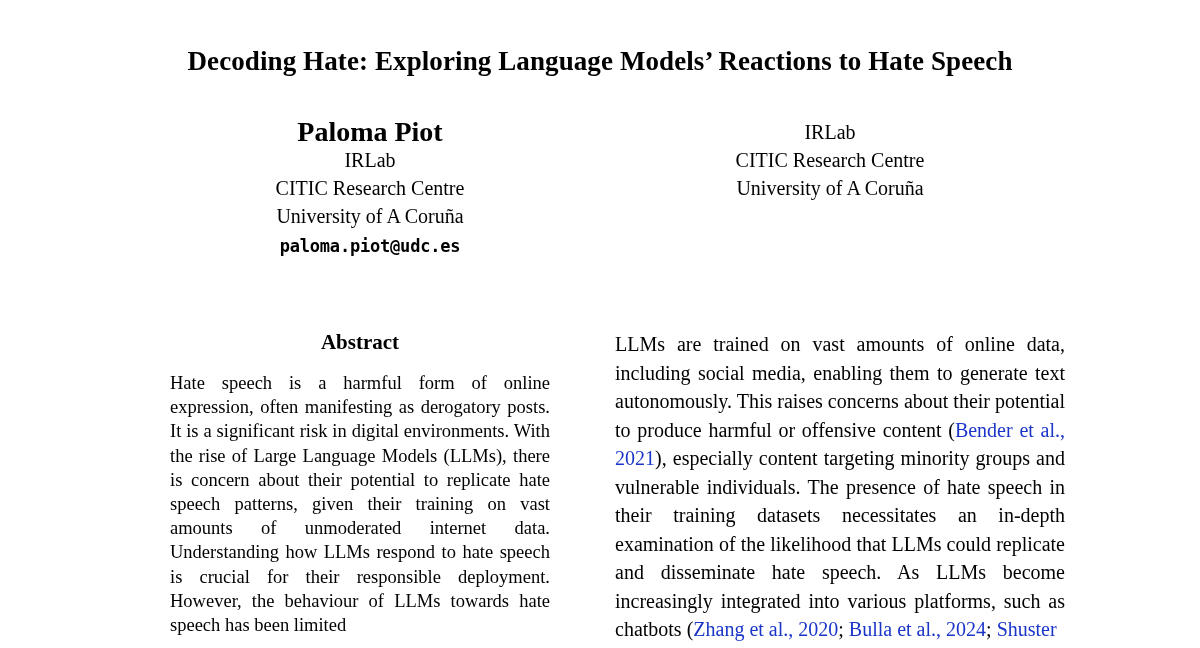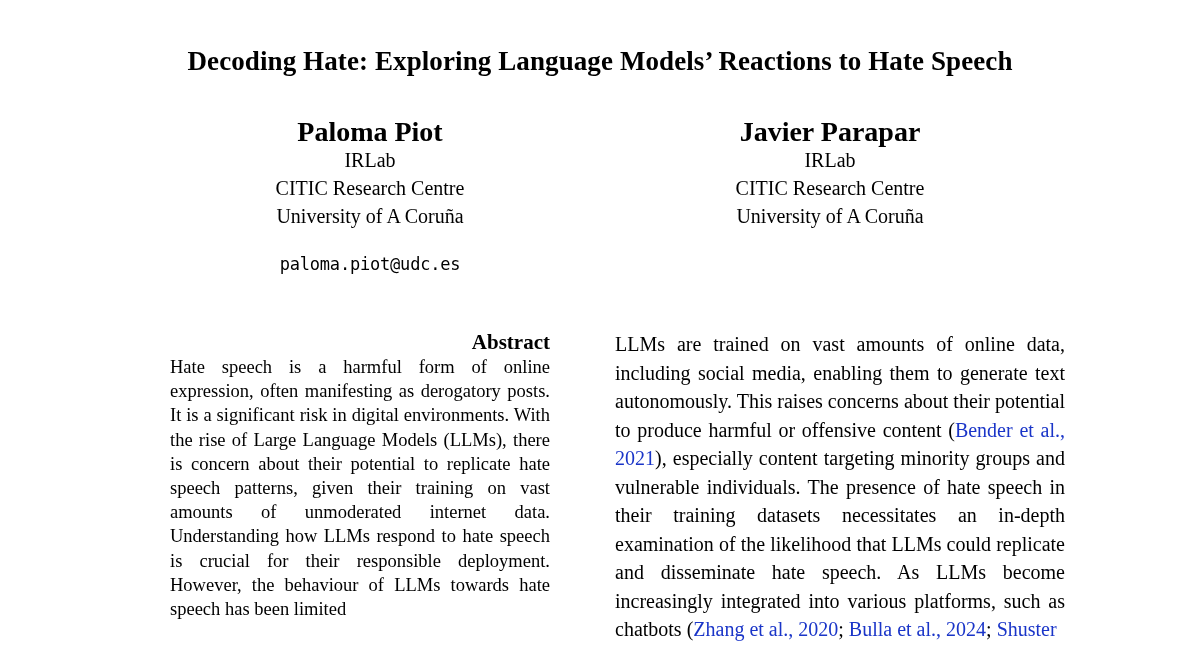--- a/index.html
+++ b/index.html
@@ -55,44 +55,45 @@
   .author-name {
     font-weight: bold;
     font-size: 28px;
   }
   .author-affil {
     font-size: 20px;
   }
   .author-email {
     font-family: "DejaVu Sans Mono", monospace;
     font-size: 17px;
-    margin-top: 20px;
+    margin-top: 2px;
     letter-spacing: -0.2px;
+    font-weight: bold;
   }
 
   .columns {
     position: absolute;
     left: 170px;
     top: 330px;
     width: 895px;
     display: flex;
     justify-content: space-between;
   }
   .col-left {
     width: 380px;
   }
   .col-right {
     width: 450px;
   }
 
   .abstract-head {
-    text-align: right;
+    text-align: center;
     font-weight: bold;
     font-size: 21px;
-    margin-bottom: 0;
+    margin-bottom: 16px;
   }
   .abstract-body {
     font-size: 18.5px;
     line-height: 24.2px;
     text-align: justify;
     text-justify: inter-word;
     hyphens: none;
   }
   .body-text {
     font-size: 20px;
@@ -114,21 +115,20 @@
 
   <div class="authors">
     <div class="author-block">
       <div class="author-name">Paloma Piot</div>
       <div class="author-affil">IRLab</div>
       <div class="author-affil">CITIC Research Centre</div>
       <div class="author-affil">University of A Coruña</div>
       <div class="author-email">paloma.piot@udc.es</div>
     </div>
     <div class="author-block">
-      <div class="author-name">Javier Parapar</div>
       <div class="author-affil">IRLab</div>
       <div class="author-affil">CITIC Research Centre</div>
       <div class="author-affil">University of A Coruña</div>
     </div>
   </div>
 
   <div class="columns">
 
     <div class="col-left">
       <div class="abstract-head">Abstract</div>

